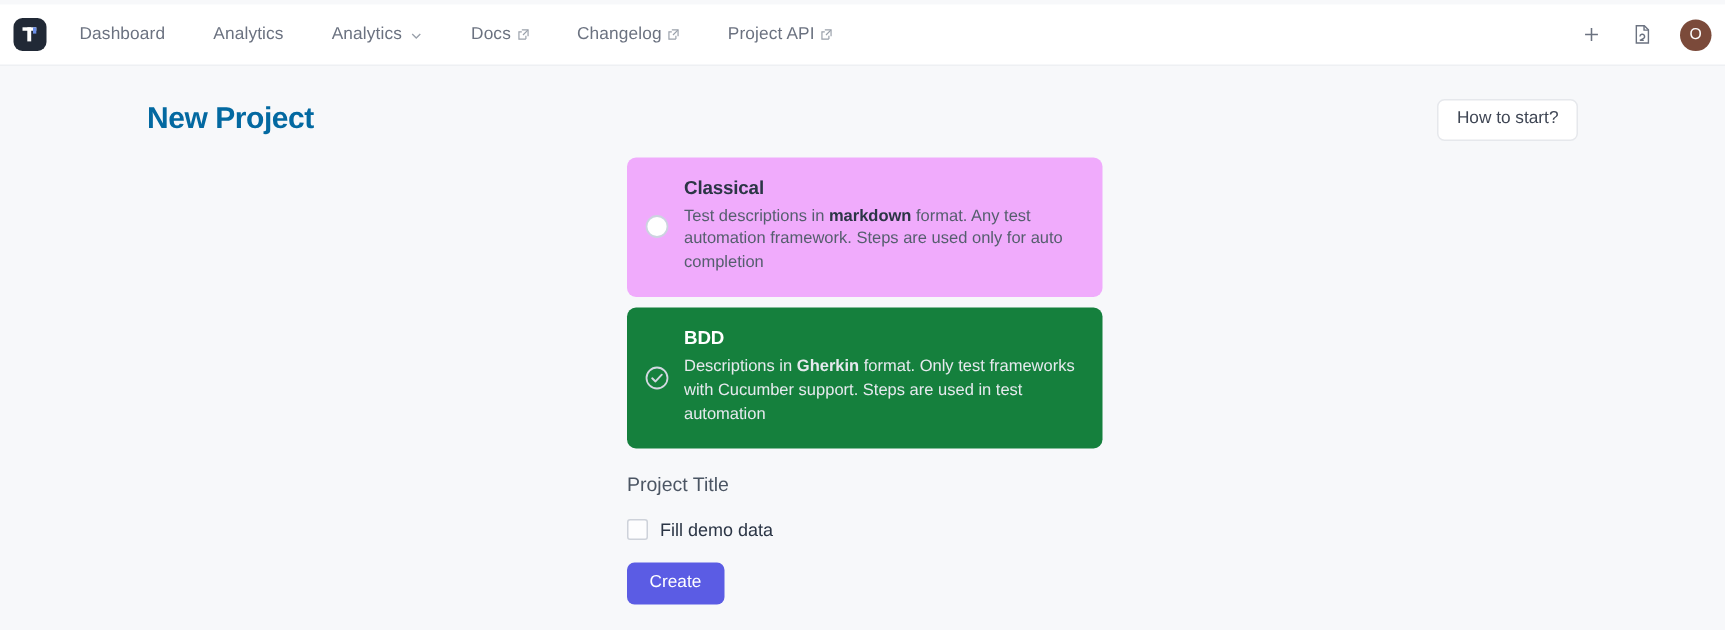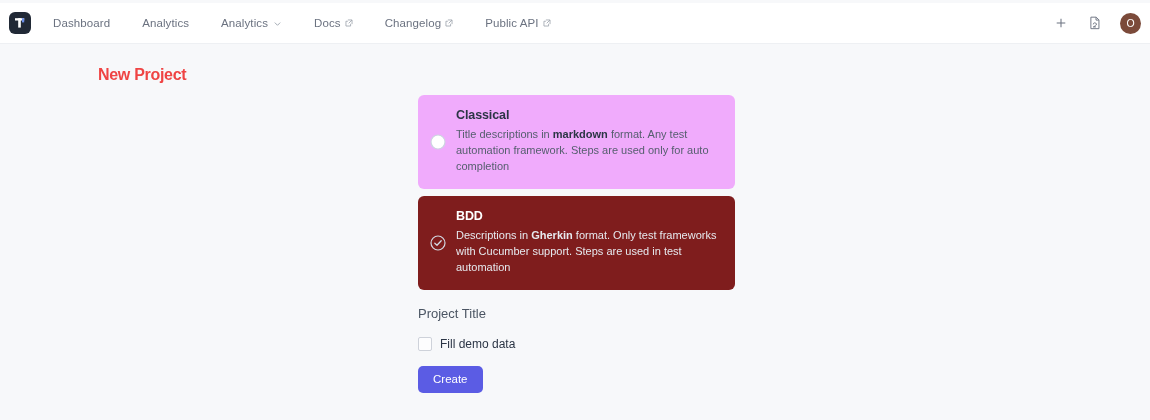--- a/index.html
+++ b/index.html
@@ -102,23 +102,23 @@
     position: relative;
     padding: 0;
   }
 
   .page-head {
     display: flex;
     align-items: center;
     padding: 22px 98px 0 98px;
   }
   .page-title {
-    font-size: 16px;
+    font-size: 20px;
     font-weight: bold;
-    color: #ef4444;
+    color: #0369a1;
     letter-spacing: -0.3px;
     margin: 0;
   }
   .how-btn {
     margin-left: auto;
     background: #ffffff;
     border: 1px solid #e6e8ec;
     border-radius: 5px;
     font-size: 11.5px;
     color: #3f4654;
@@ -138,21 +138,21 @@
     position: relative;
     border-radius: 6px;
     padding: 13px 16px 14px 38px;
     box-sizing: border-box;
   }
   .opt-card.light {
     background: #f0abfc;
     color: #374151;
   }
   .opt-card.dark {
-    background: #7f1d1d;
+    background: #15803d;
     color: #ffffff;
     margin-top: 7px;
   }
   .opt-title {
     font-size: 12.5px;
     font-weight: bold;
     margin: 0 0 5px 0;
     letter-spacing: -0.1px;
   }
   .opt-card.light .opt-title { color: #2b3545; }
@@ -280,21 +280,21 @@
       <span class="ext-icon">
         <svg viewBox="0 0 10 10" width="8" height="8">
             <path d="M3.6 1.2 H8.8 V6.4" fill="none" stroke="currentColor" stroke-width="1"></path>
             <path d="M8.6 1.4 L4.6 5.4" fill="none" stroke="currentColor" stroke-width="1"></path>
             <path d="M7 8.8 H1.2 V2.8 H3.6" fill="none" stroke="currentColor" stroke-width="1"></path>
             <path d="M7 8.8 V6" fill="none" stroke="currentColor" stroke-width="1"></path>
           </svg>
       </span>
     </span>
     <span class="nav-link">
-      <span>Public API</span>
+      <span>Project API</span>
       <span class="ext-icon">
         <svg viewBox="0 0 10 10" width="8" height="8">
             <path d="M3.6 1.2 H8.8 V6.4" fill="none" stroke="currentColor" stroke-width="1"></path>
             <path d="M8.6 1.4 L4.6 5.4" fill="none" stroke="currentColor" stroke-width="1"></path>
             <path d="M7 8.8 H1.2 V2.8 H3.6" fill="none" stroke="currentColor" stroke-width="1"></path>
             <path d="M7 8.8 V6" fill="none" stroke="currentColor" stroke-width="1"></path>
           </svg>
       </span>
     </span>
   </div>
@@ -315,33 +315,34 @@
     <span class="avatar">
       <span>O</span>
     </span>
   </div>
 </div>
 
 <div class="page">
 
   <div class="page-head">
     <h1 class="page-title">New Project</h1>
+    <button class="how-btn">How to start?</button>
   </div>
 
   <div class="form-col">
 
     
     <div class="opt-card light">
       <span class="radio-mark">
         <svg viewBox="0 0 16 16" width="16" height="16">
           <circle cx="8" cy="8" r="7" fill="#ffffff" stroke="#ccd3e0" stroke-width="1.2"></circle>
         </svg>
       </span>
       <p class="opt-title">Classical</p>
-      <p class="opt-desc"><span>Title descriptions in </span><b>markdown</b><span> format. Any test automation framework. Steps are used only for auto completion</span></p>
+      <p class="opt-desc"><span>Test descriptions in </span><b>markdown</b><span> format. Any test automation framework. Steps are used only for auto completion</span></p>
     </div>
 
     
     <div class="opt-card dark">
       <span class="radio-mark">
         <svg viewBox="0 0 16 16" width="16" height="16">
           <circle cx="8" cy="8" r="7" fill="none" stroke="#d3d8e2" stroke-width="1.2"></circle>
           <path d="M4.8 8.2 L7 10.3 L11.2 5.8" fill="none" stroke="#d3d8e2" stroke-width="1.3" stroke-linecap="round" stroke-linejoin="round"></path>
         </svg>
       </span>

